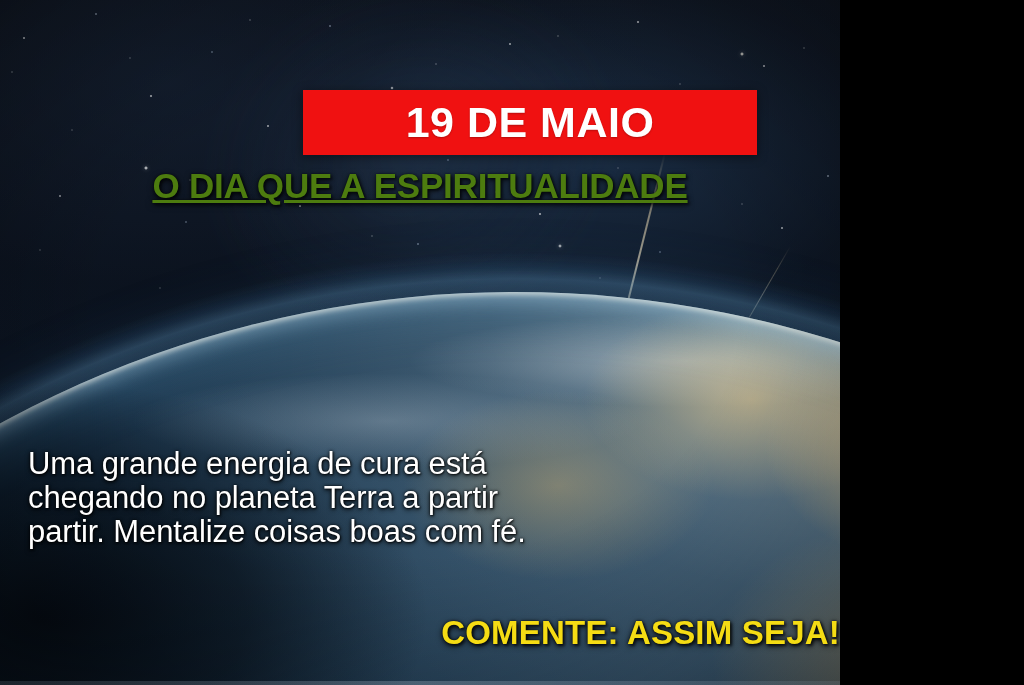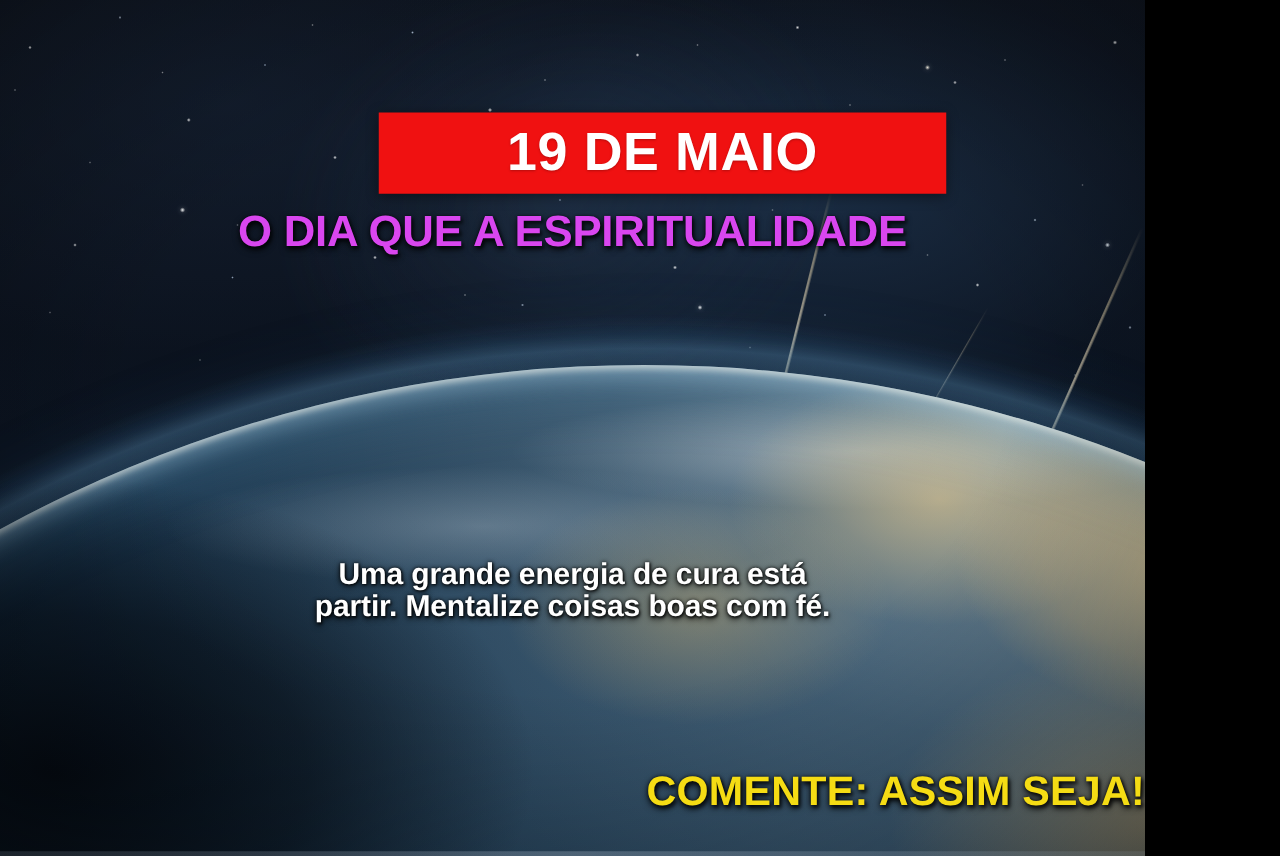--- a/index.html
+++ b/index.html
@@ -3,21 +3,21 @@
 <meta charset="utf-8">
 <title>19 de Maio</title>
 <style>
   html, body {
     margin: 0;
     padding: 0;
     background: #000;
   }
   #poster {
     position: relative;
-    width: 916px;
+    width: 840px;
     height: 685px;
     overflow: hidden;
     font-family: "Liberation Sans", "DejaVu Sans", sans-serif;
     background: #0c1119;
     user-select: none;
   }
 
   
   .bg-space {
     position: absolute;
@@ -235,43 +235,44 @@
     text-shadow: 0 1px 2px rgba(0,0,0,0.25);
   }
 
   
   .headline {
     position: absolute;
     left: 0;
     right: 0;
     top: 166px;
     text-align: center;
-    color: #d946ef;
+    color: #4d7c0f;
     font-size: 35px;
     font-weight: 700;
     line-height: 1.17;
     letter-spacing: -0.2px;
     text-shadow:
       0 0 2px rgba(0,0,0,0.55),
       0 2px 6px rgba(0,0,0,0.70),
       2px 2px 3px rgba(0,0,0,0.55);
     padding: 0 40px;
+    text-decoration: underline;
   }
   .headline-line { display: block; white-space: nowrap; }
 
   
   .body-text {
     position: absolute;
     left: 0;
     right: 0;
     top: 447px;
-    text-align: center;
+    text-align: left;
     color: #ffffff;
-    font-size: 24px;
-    font-weight: 700;
+    font-size: 31px;
+    font-weight: 400;
     line-height: 1.10;
     letter-spacing: -0.1px;
     text-shadow:
       0 0 3px rgba(0,0,0,0.80),
       0 2px 5px rgba(0,0,0,0.80),
       1px 1px 2px rgba(0,0,0,0.65);
     padding: 0 28px;
   }
   .body-line { display: block; white-space: nowrap; }
 
@@ -322,19 +323,20 @@
     <div class="date-banner">
       <span class="date-banner-text">19 DE MAIO</span>
     </div>
 
     <div class="headline">
       <span class="headline-line">O DIA QUE A ESPIRITUALIDADE</span>
     </div>
 
     <div class="body-text">
       <span class="body-line">Uma grande energia de cura está</span>
+      <span class="body-line">chegando no planeta Terra a partir</span>
       <span class="body-line">partir. Mentalize coisas boas com fé.</span>
     </div>
 
     <div class="cta">COMENTE: ASSIM SEJA!</div>
 
   </div>
 </div>
 
 </body></html>

